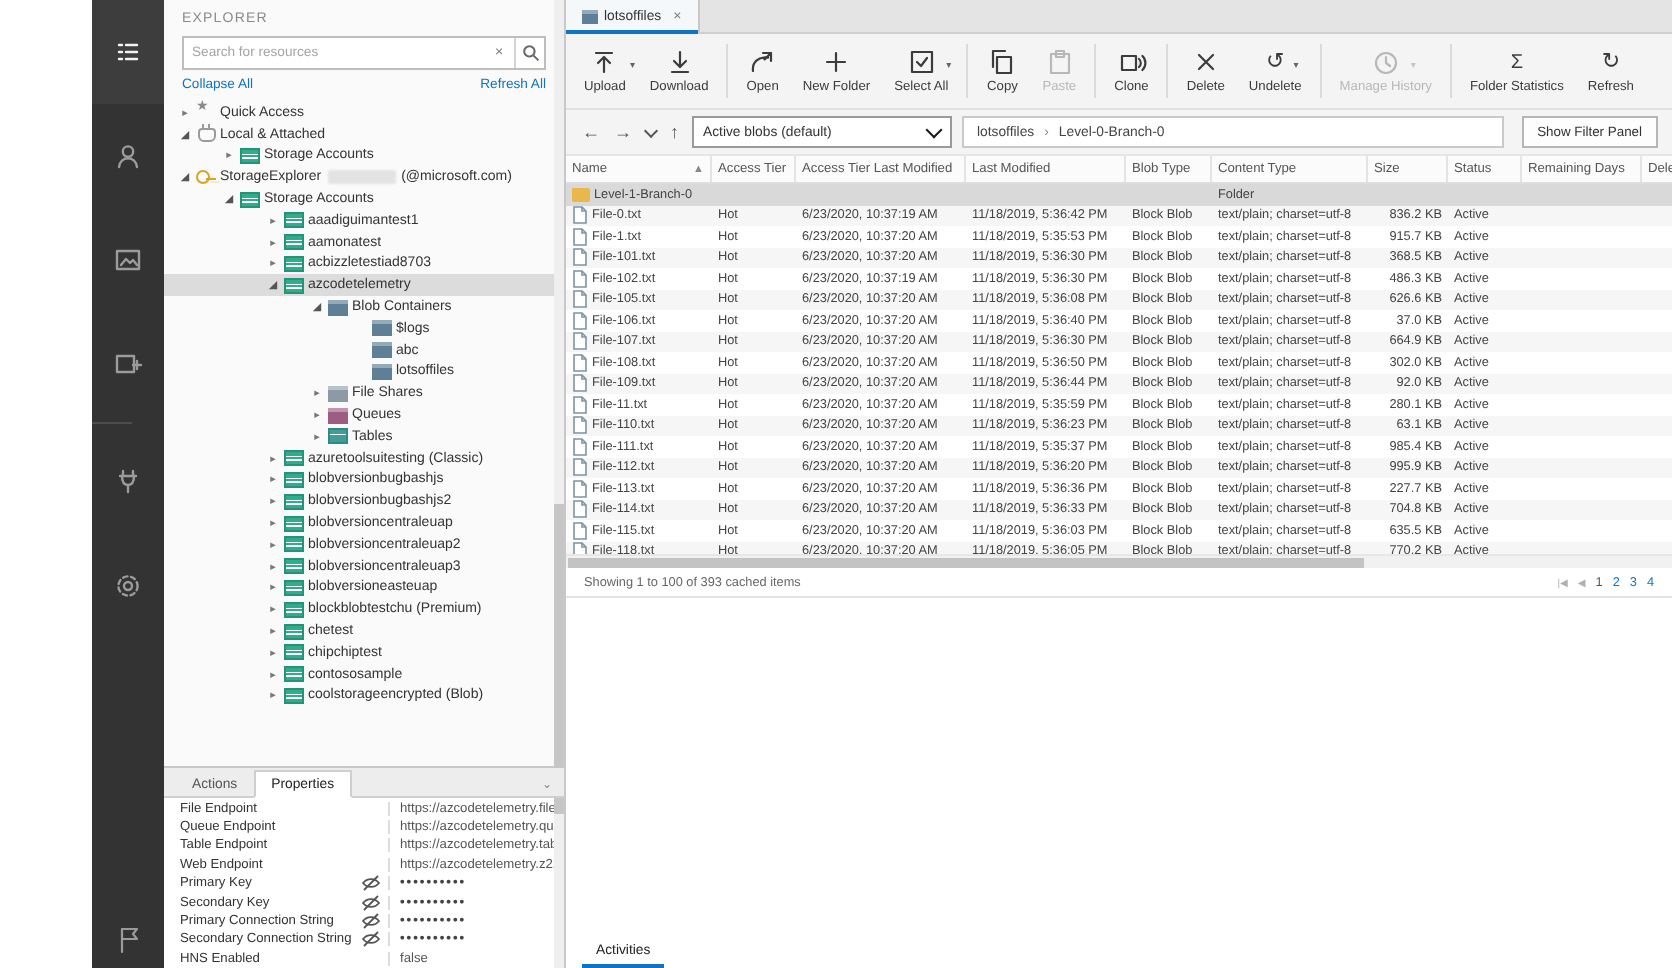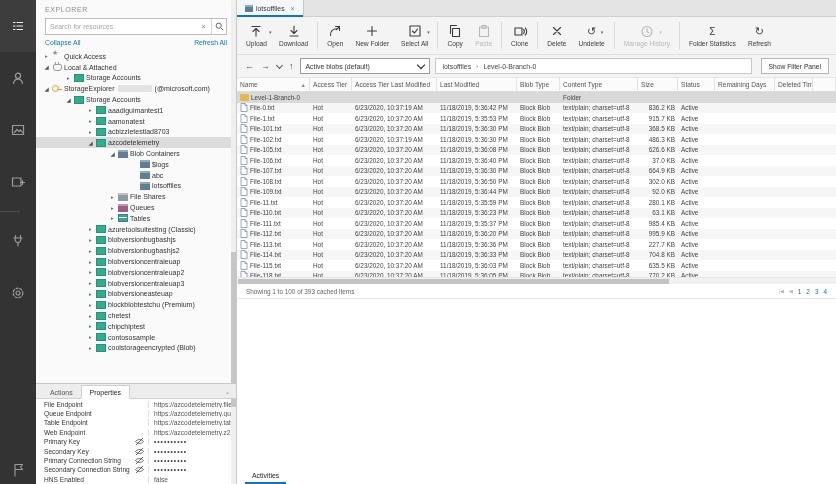--- a/index.html
+++ b/index.html
@@ -3,21 +3,21 @@
 <meta charset="utf-8">
 <style>
   * { box-sizing: border-box; }
   html,body { margin:0; padding:0; }
   body {
     width:836px; height:484px; overflow:hidden;
     font-family:"Liberation Sans", sans-serif;
     background:#fff; color:#333; font-size:7px;
     -webkit-font-smoothing:antialiased;
   }
-  .app { display:flex; width:836px; height:484px; }
+  .app { display:flex; width:836px; height:484px;padding-left:46px; }
 
   
   .rail { width:36px; background:#333333; flex:none; display:flex; flex-direction:column; align-items:center; position:relative; }
   .rail-icon { width:36px; height:52px; display:flex; align-items:center; justify-content:center; color:#9b9b9b; cursor:pointer; }
   .rail-icon.active { color:#f2f2f2; background:#3d3d3d; }
   .rail-divider { width:20px; border-top:1px solid #4d4d4d; margin:3px 0; }
   .rail-bottom { position:absolute; bottom:5px; left:0; width:36px; display:flex; justify-content:center; color:#9b9b9b; }
 
   
   .left { width:201px; flex:none; background:#fafafa; border-right:1px solid #c8c8c8; display:flex; flex-direction:column; position:relative; }

